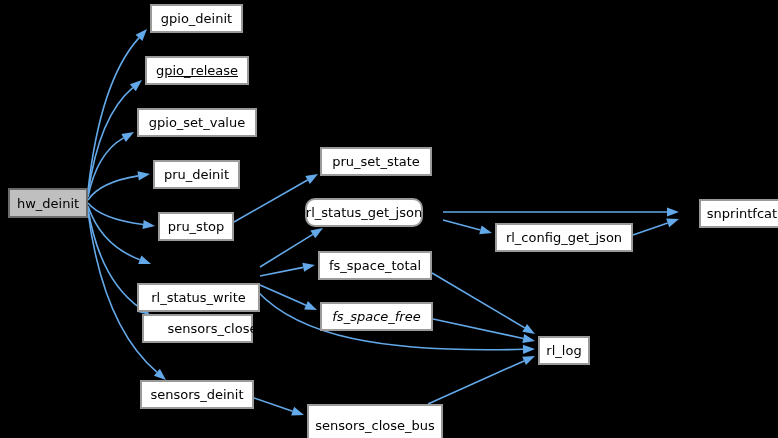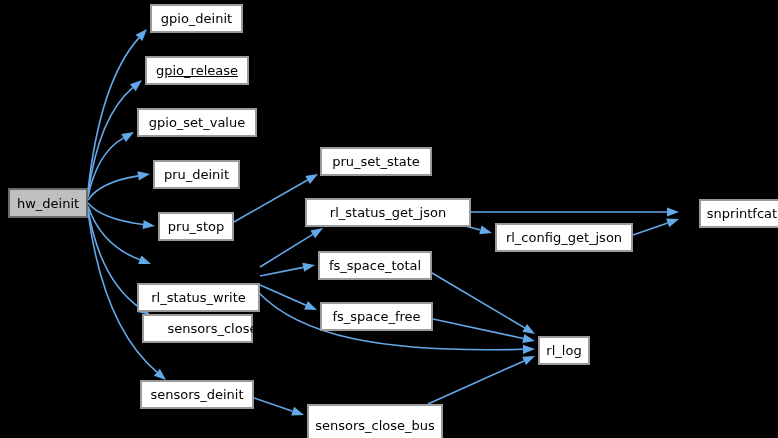--- a/index.html
+++ b/index.html
@@ -143,27 +143,27 @@
     </div>
     <div class="node" style="left: 142px; top: 314px; width: 111px; height: 29px; padding-left: 30px;">
       <span>sensors_close</span>
     </div>
     <div class="node" style="left: 140px; top: 380px; width: 114px; height: 29px;">
       <span>sensors_deinit</span>
     </div>
     <div class="node" style="left: 320px; top: 147px; width: 112px; height: 29px;">
       <span>pru_set_state</span>
     </div>
-    <div class="node" style="left: 305px; top: 198px; width: 166px; height: 29px;">
+    <div class="node" style="left: 305px; top: 198px; width: 118px; height: 29px; border-radius: 10px;">
       <span>rl_status_get_json</span>
     </div>
     <div class="node" style="left: 318px; top: 251px; width: 114px; height: 29px;">
       <span>fs_space_total</span>
     </div>
-    <div class="node" style="left: 320px; top: 302px; width: 113px; height: 29px;">
+    <div class="node" style="left: 320px; top: 302px; width: 113px; height: 29px; font-style: italic;">
       <span>fs_space_free</span>
     </div>
     <div class="node" style="left: 307px; top: 404px; width: 136px; height: 42px;">
       <span>sensors_close_bus</span>
     </div>
     <div class="node" style="left: 495px; top: 223px; width: 138px; height: 29px;">
       <span>rl_config_get_json</span>
     </div>
     <div class="node" style="left: 538px; top: 328px; width: 52px; height: 29px; margin-top: 8px;">
       <span>rl_log</span>

